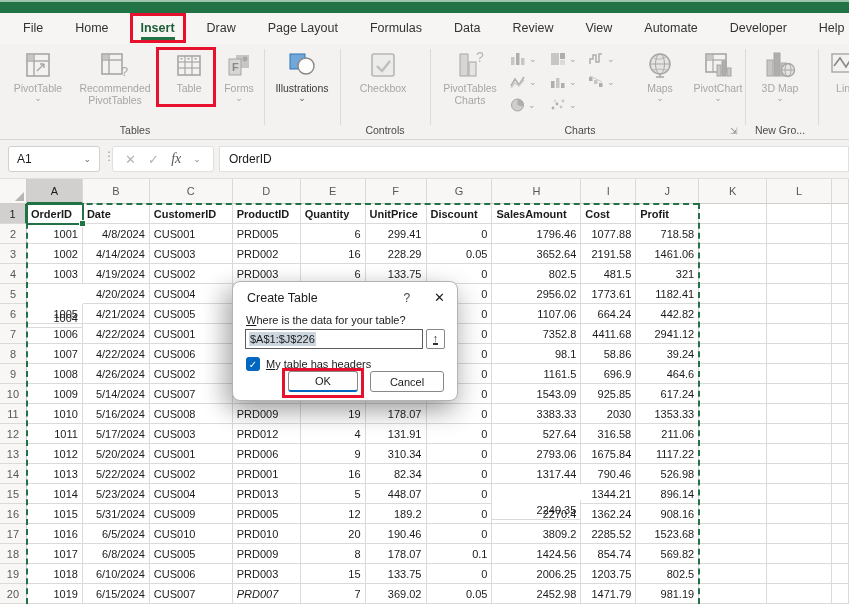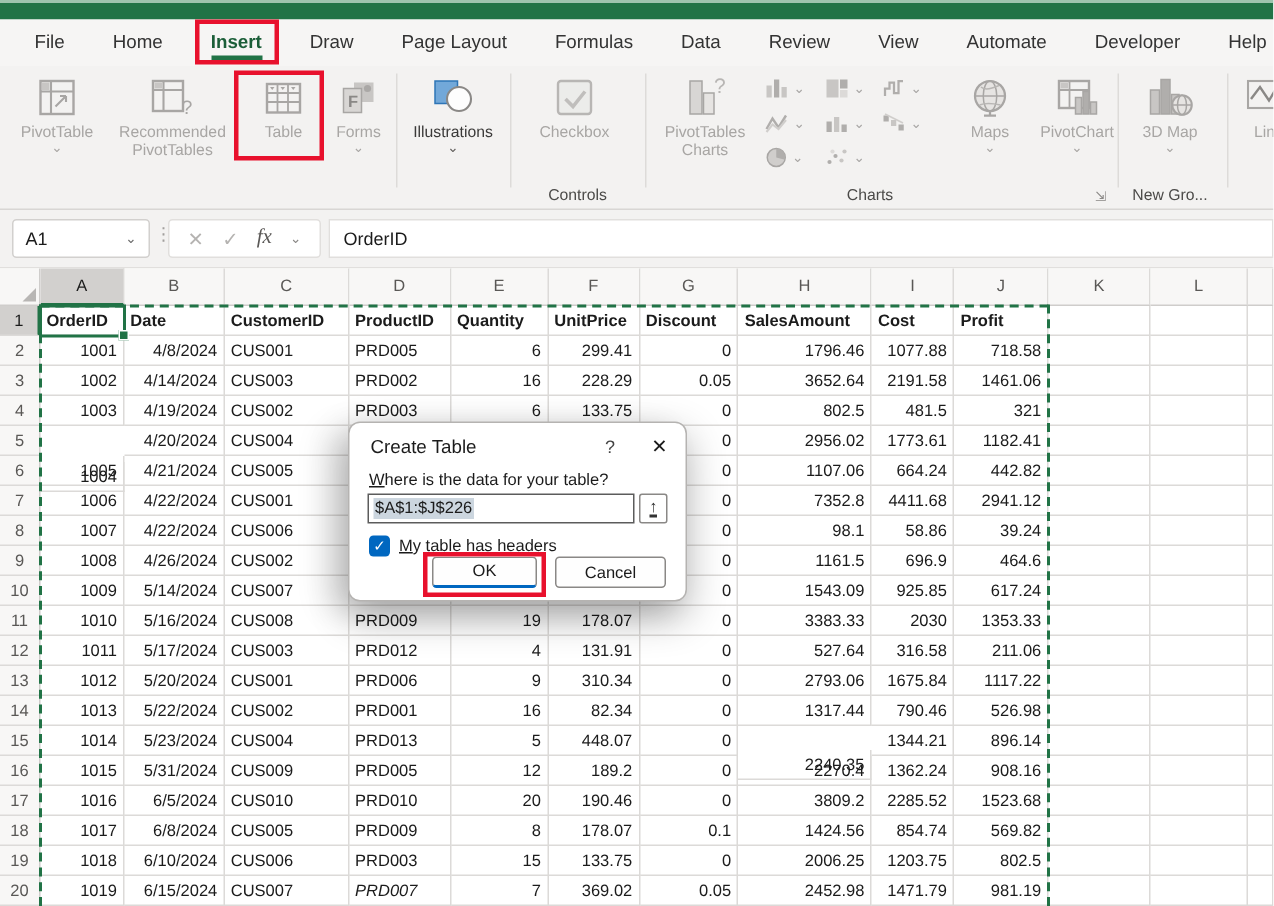--- a/index.html
+++ b/index.html
@@ -188,20 +188,21 @@
         <svg class="icon" width="26" height="28" viewBox="0 0 26 28">
             <rect x="10" y="4" width="13" height="13" fill="#c8c6c4"></rect>
             <circle cx="19" cy="8" r="2.4" fill="#aaa8a6"></circle>
             <rect x="3" y="8" width="12" height="16" fill="#d8d6d4" stroke="#a8a6a4"></rect>
             <text x="6" y="20" font-size="11" font-weight="bold" fill="#8a8886" font-family="Liberation Sans">F</text>
           </svg>
       </span>
       <span class="lbl">Forms</span>
       <span class="chev">⌄</span>
     </div>
+    <div class="grp-label" style="left:10px;width:250px">Tables</div>
 
     <div class="big-btn" style="left:270px;width:64px">
       <span class="ic">
         <svg class="icon" width="30" height="28" viewBox="0 0 30 28">
             <rect x="3" y="3" width="15" height="15" fill="#5b9bd5" opacity="0.85"></rect>
             <rect x="3" y="3" width="15" height="15" fill="none" stroke="#2e75b6"></rect>
             <circle cx="19" cy="15" r="8" fill="#fdfdfd" stroke="#8a8886" stroke-width="1.4"></circle>
           </svg>
       </span>
       <span class="lbl dark">Illustrations</span>

